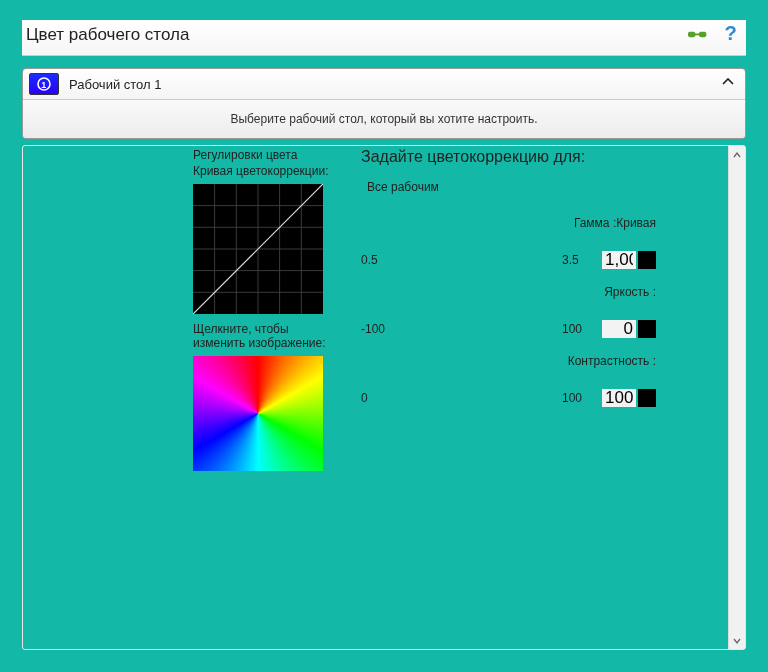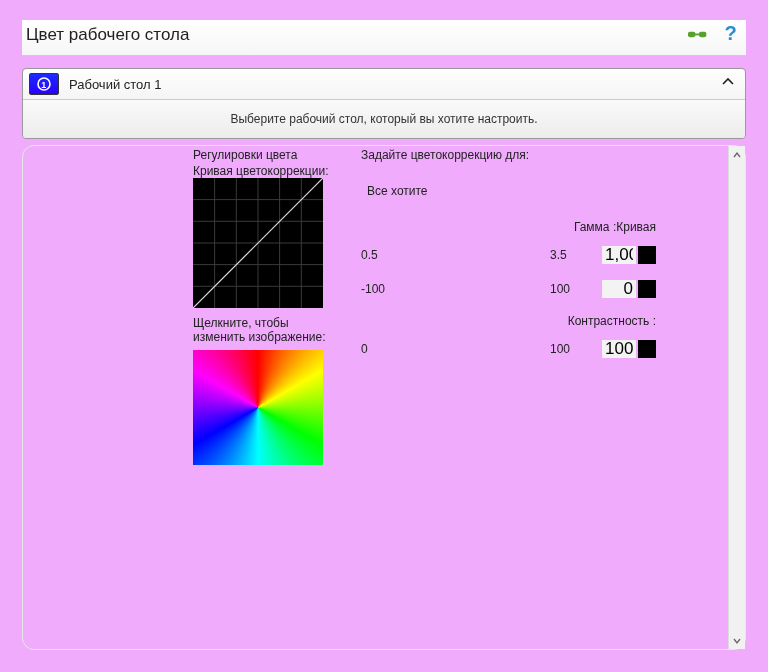--- a/index.html
+++ b/index.html
@@ -1,19 +1,19 @@
 <!DOCTYPE html>
 <html><head>
 <meta charset="utf-8">
 <style>
   * { box-sizing: border-box; font-family: "Segoe UI", Tahoma, sans-serif; }
   body { margin: 0; background: #000; display:flex; justify-content:center; }
   .window {
     width: 768px; height: 672px;
-    background: #f0abfc;
+    background: #14b8a6;
     padding: 20px 22px 22px 22px;
     display: flex; flex-direction: column;
   }
   .titlebar {
     display: flex; align-items: center; justify-content: space-between;
     height: 36px;
     border-bottom: 1px solid #ccc;
     padding-bottom: 6px;
     margin-bottom: 12px;
     background: linear-gradient(#fff,#f6f6f6);
@@ -48,65 +48,65 @@
   .expander-title { font-size: 13px; color:#222; }
   .chevron svg { width:14px; height:14px; }
   .expander-caption {
     border-top: 1px solid #ccc;
     text-align:center; font-size:12px; color:#333;
     padding:12px 0;
     background:linear-gradient(#fafafa,#ececec);
   }
   .content-wrap {
     flex:1; display:flex; margin-top:6px;
-    border:1px solid #e7e7e7; border-radius:12px;
+    border:1px solid #e7e7e7; border-radius:3px;
     position:relative;
   }
   .content {
     flex:1; display:flex; gap:18px;
     padding: 2px 8px 8px 170px;
   }
   .scrollbar {
     width:17px; background:#f1f1f1;
     border-left:1px solid #ddd;
     display:flex; flex-direction:column; align-items:center;
   }
   .scroll-arrow {
     width:15px; height:17px; background:#f1f1f1;
     display:flex;align-items:center;justify-content:center;
     cursor:pointer;
   }
   .scroll-arrow svg{width:8px;height:8px;}
   .scroll-thumb{ flex:1; }
   .left-col { width:150px; font-size:12px; color:#222;}
   .sec-title { font-size:12px; margin-bottom:2px;}
-  .curve-label { font-size:12px; }
+  .curve-label { font-size:12px; margin-bottom:6px;}
   .curve-canvas {
     width:130px; height:130px; background:#000;
     position:relative; margin-bottom:8px; cursor:pointer;
   }
   .click-text{font-size:12px; margin-bottom:6px;}
   .color-wheel{
     width:130px;height:115px;
     background: conic-gradient(from 0deg, #ff0000, #ffff00, #00ff00, #00ffff, #0000ff, #ff00ff, #ff0000);
     cursor:pointer;
   }
   .color-wheel-inner{
     width:100%;height:100%;
     background: radial-gradient(circle, rgba(255,255,255,0) 0%, rgba(0,0,0,0) 45%, rgba(0,0,0,0.0) 100%);
   }
   .right-col{ flex:1; font-size:12px; color:#222;}
   .amd-title{ text-align:center; font-size:12px; margin:2px 0 16px 0; max-width:260px;}
-  .set-for{ font-size:12px; margin-bottom:22px;}
+  .set-for{ font-size:16px; margin-bottom:14px;}
   .channels{ font-size:12px; margin: 0 0 22px 6px; cursor:pointer;}
   .slider-row{ margin-bottom:8px;}
   .slider-header{ display:flex; justify-content:flex-end; max-width:295px;}
   .slider-label{ font-size:12px; }
   .reset-label{ font-size:12px; }
-  .slider-line{ display:flex; align-items:center; gap:12px; max-width:295px; margin-top:12px; margin-bottom:16px;}
+  .slider-line{ display:flex; align-items:center; gap:0; max-width:295px; margin-top:21px; margin-bottom:16px;}
   .range-min{ width:34px; font-size:12px;}
   .range-gap{ flex:1;}
   .range-max{ width:32px; font-size:12px;}
   .val-box{
     width:34px; height:18px; background:#f3f3f3;
     border:0; font-size:17px; text-align:right;
     padding:1px 3px; margin-left:8px;
   }
   .color-swatch{
     width:18px; height:18px; background:#000;
@@ -183,39 +183,42 @@
           </svg>
         </div>
         <div class="click-text">Щелкните, чтобы изменить изображение:</div>
         <div class="color-wheel">
           <div class="color-wheel-inner"></div>
         </div>
       </div>
 
       <div class="right-col">
         <div class="set-for">Задайте цветокоррекцию для:</div>
-        <div class="channels">Все хотите</div>
+        <div class="channels">Все рабочим</div>
 
         <div class="slider-row">
           <div class="slider-header">
             <span class="slider-label">Гамма :</span>
             <span class="reset-label">Кривая</span>
           </div>
           <div class="slider-line">
             <span class="range-min">0.5</span>
             <span class="range-gap"></span>
             <span class="range-max">3.5</span>
             <span class="val-wrap">
               <input class="val-box" value="1,00" style="">
               <span class="color-swatch"></span>
             </span>
           </div>
         </div>
 
         <div class="slider-row">
+          <div class="slider-header">
+            <span class="slider-label">Яркость :</span>
+          </div>
           <div class="slider-line">
             <span class="range-min">-100</span>
             <span class="range-gap"></span>
             <span class="range-max">100</span>
             <span class="val-wrap">
               <input class="val-box" value="0" style="">
               <span class="color-swatch"></span>
             </span>
           </div>
         </div>

